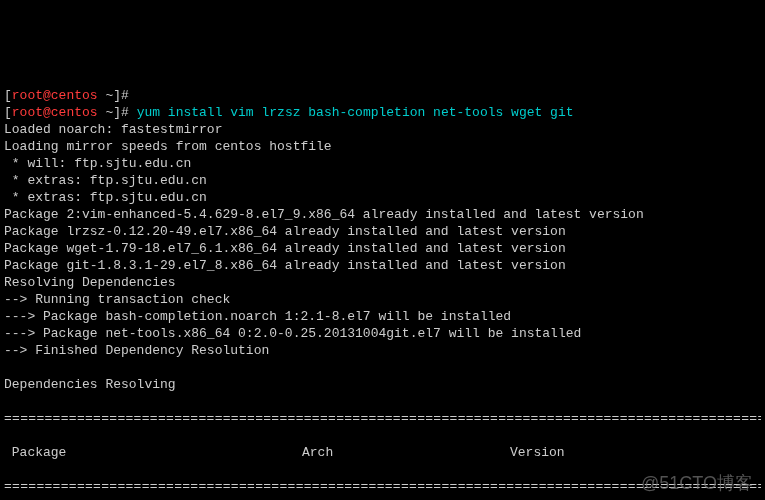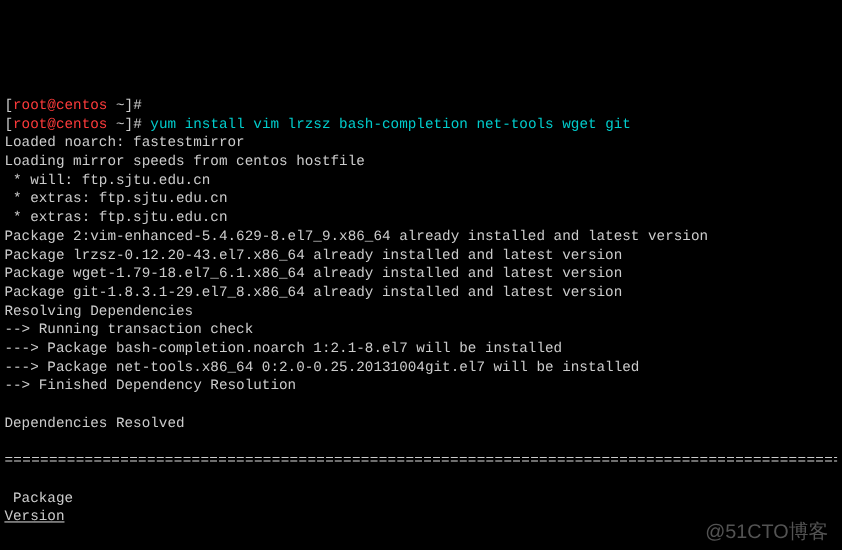--- a/index.html
+++ b/index.html
@@ -11,24 +11,24 @@
     font-size: 13px;
     line-height: 17px;
     width: 765px;
     height: 500px;
     box-sizing: border-box;
     white-space: pre;
     overflow: hidden;
   }
   .red { color: #ff3b3b; }
   .cyan { color: #00cccc; }
-  .row { display: flex; flex-direction: column; }
+  .row { display: flex; }
   .c1 { width: 298px; display: inline-block; }
   .c2 { width: 208px; display: inline-block; }
-  .c3 { display: inline-block; text-decoration: underline; }
+  .c3 { display: inline-block; }
   .sep { letter-spacing: 0.3px; overflow: hidden; width: 757px; }
   .watermark {
     position: fixed;
     right: 12px;
     bottom: 8px;
     color: #777;
     font-family: sans-serif;
     font-size: 18px;
     opacity: .7;
   }
@@ -40,33 +40,33 @@
 
 <div>
 <span><span>[</span><span class="red">root@centos</span><span> ~</span><span>]# </span><span class="cyan"></span></span>
 <span><span>[</span><span class="red">root@centos</span><span> ~</span><span>]# </span><span class="cyan">yum install vim lrzsz bash-completion net-tools wget git</span></span>
 <span>Loaded noarch: fastestmirror</span>
 <span>Loading mirror speeds from centos hostfile</span>
 <span> * will: ftp.sjtu.edu.cn</span>
 <span> * extras: ftp.sjtu.edu.cn</span>
 <span> * extras: ftp.sjtu.edu.cn</span>
 <span>Package 2:vim-enhanced-5.4.629-8.el7_9.x86_64 already installed and latest version</span>
-<span>Package lrzsz-0.12.20-43.el7.x86_64 already installed and latest version</span>
+<span>Package lrzsz-0.12.20-49.el7.x86_64 already installed and latest version</span>
 <span>Package wget-1.79-18.el7_6.1.x86_64 already installed and latest version</span>
 <span>Package git-1.8.3.1-29.el7_8.x86_64 already installed and latest version</span>
 <span>Resolving Dependencies</span>
 <span>--&gt; Running transaction check</span>
 <span>---&gt; Package bash-completion.noarch 1:2.1-8.el7 will be installed</span>
 <span>---&gt; Package net-tools.x86_64 0:2.0-0.25.20131004git.el7 will be installed</span>
 <span>--&gt; Finished Dependency Resolution</span>
 <span></span>
-<span>Dependencies Resolved</span>
+<span>Dependencies Resolving</span>
 <span></span>
 <div class="sep">===============================================================================================</div>
-<div class="row"><span class="c1"> Package</span><span class="c3">Version</span></div>
+<div class="row"><span class="c1"> Package</span><span class="c2">Arch</span><span class="c3">Version</span></div>
 <div class="sep">===============================================================================================</div>
 
 
 
 <span></span>
 
 
 
 <span></span>
 

